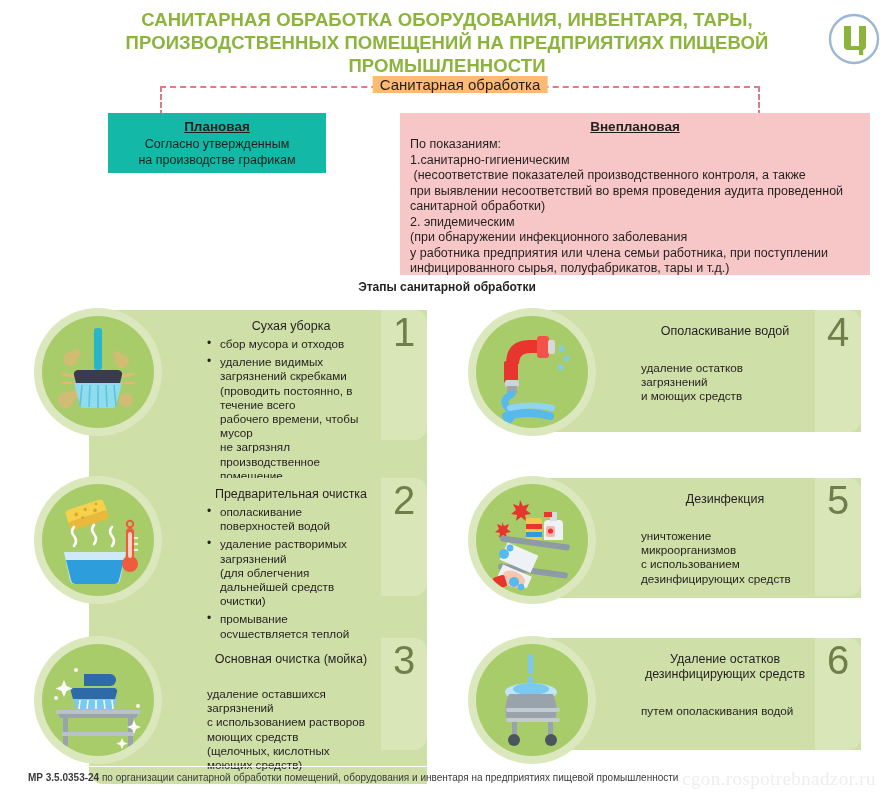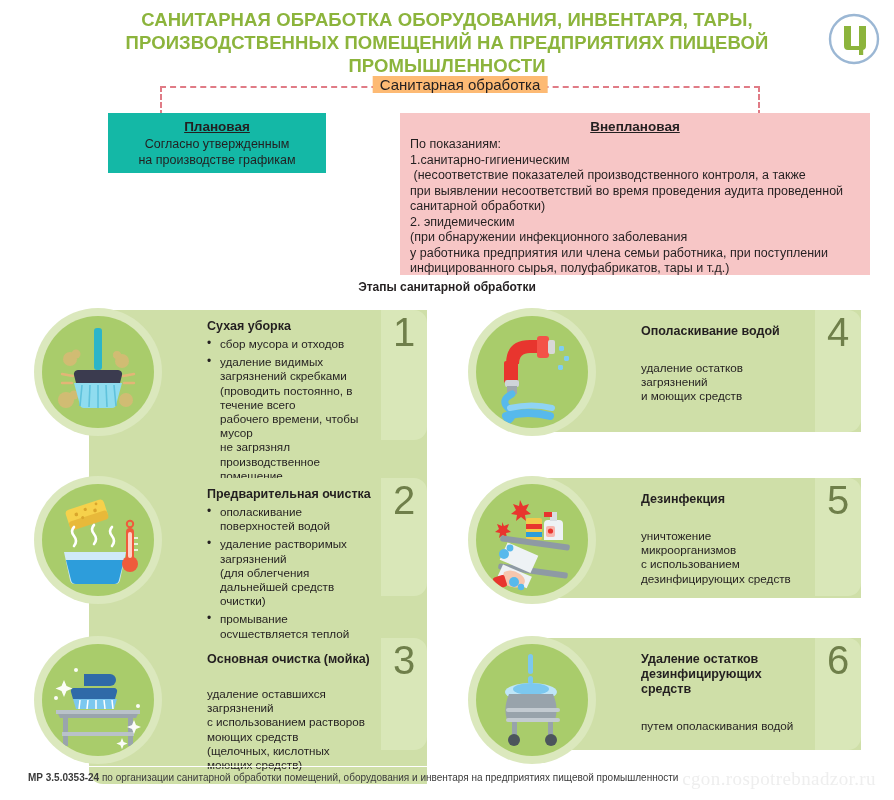--- a/index.html
+++ b/index.html
@@ -129,21 +129,21 @@
     width:128px;height:128px;border-radius:50%;
     background:#dbe8bd;
   }
   .circle-inner{
     position:absolute;left:8px;top:8px;
     width:112px;height:112px;border-radius:50%;
     background:#a9cc6b;
     overflow:hidden;
   }
   .card-title{
-    font-size:12.5px;font-weight:bold;
+    font-size:12.5px;font-weight:normal;text-align:center;
     color:#231f20;line-height:15px;margin-bottom:3px;
   }
   .card-text{
     font-size:11.7px;line-height:14.2px;color:#231f20;
   }
   .card-text .ln{display:block;}
   ul.bullets{margin:0;padding:0;list-style:none;}
   ul.bullets > li{
     position:relative;padding-left:13px;margin-bottom:4px;
     font-size:11.7px;line-height:14.2px;

